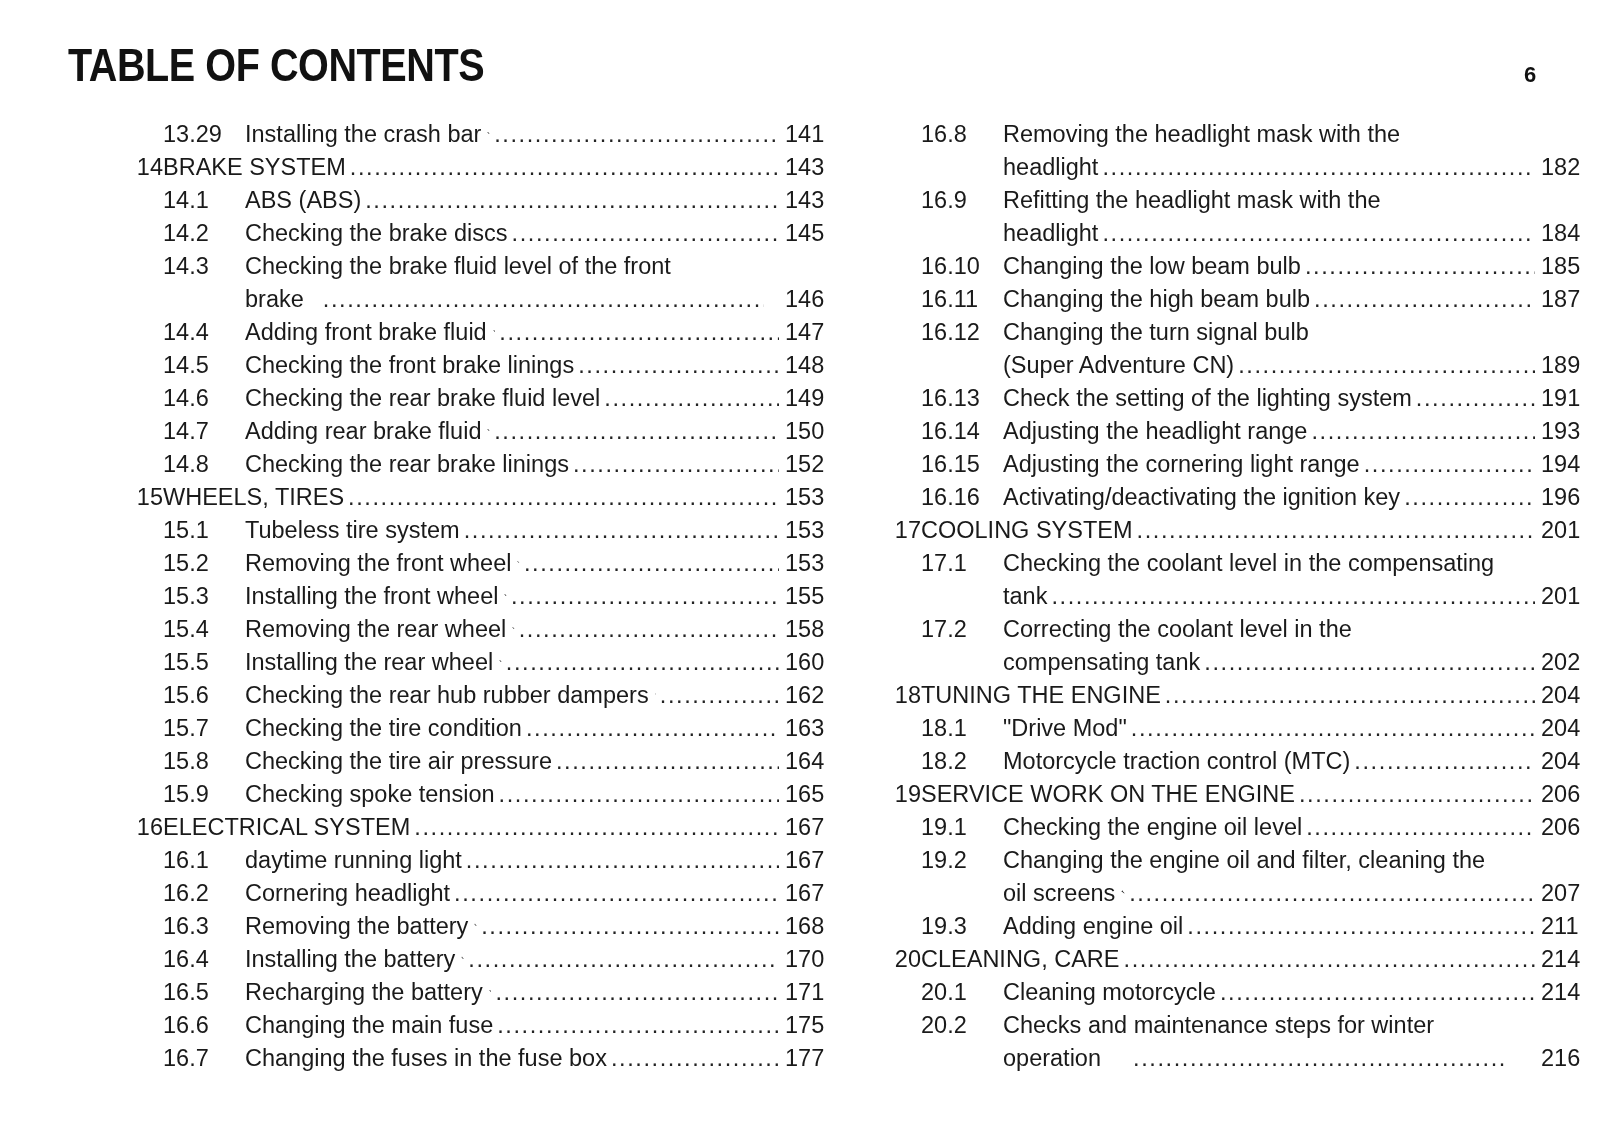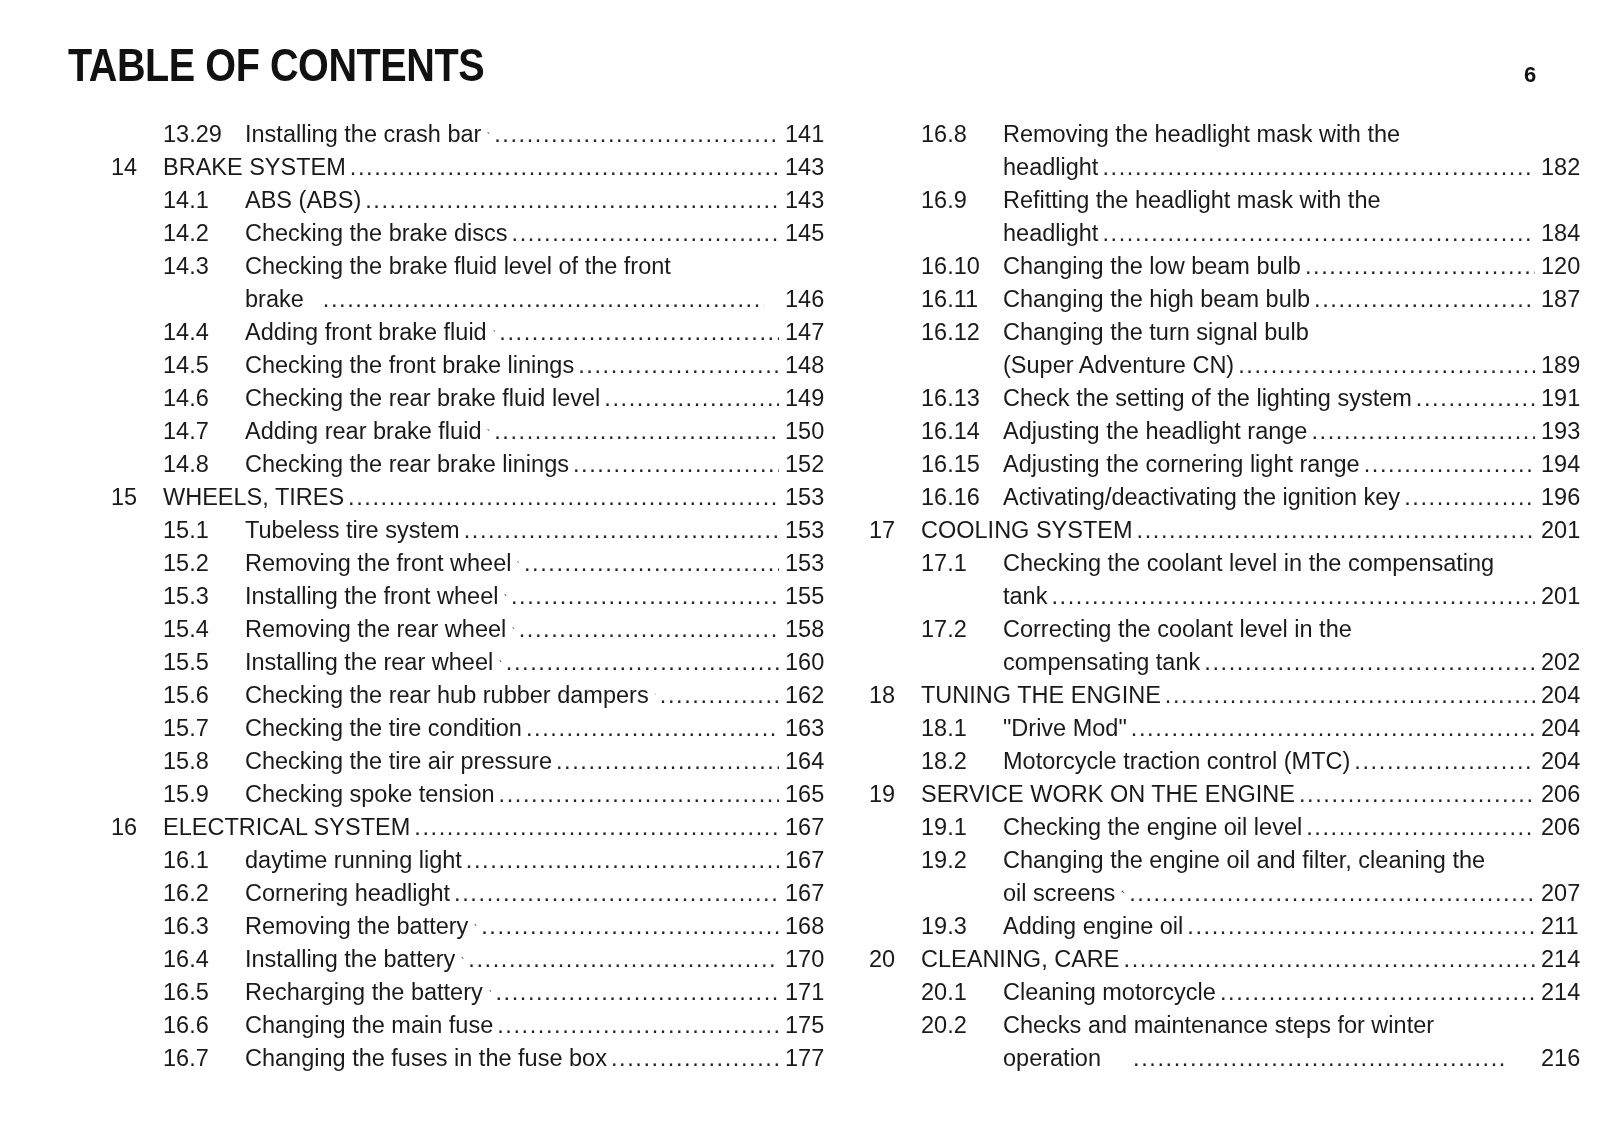--- a/index.html
+++ b/index.html
@@ -7,21 +7,21 @@
          font-family:"Liberation Sans", "DejaVu Sans", sans-serif; }
   .title { position:absolute; left:68px; top:38px; font-size:46px; font-weight:bold;
            letter-spacing:-0.5px; transform:scaleX(0.86); transform-origin:left top; color:#111; }
   .pagenum { position:absolute; left:1524px; top:62px; font-size:22px; font-weight:bold; color:#111; }
   .col { position:absolute; top:118px;margin-left:43px; }
   .col.left { left:68px; width:718px; }
   .col.right { left:826px; width:716px; }
   .entry { position:relative; font-size:23.5px; line-height:33px; }
   .row { display:flex; align-items:baseline; height:33px; white-space:nowrap; }
   .num { flex:none; }
-  .lvl1 .num { width:52px; }
+  .lvl1 .num { width:52px;text-align:right; }
   .lvl2 .num { width:82px; margin-left:52px; }
   .text { flex:none; }
   .dots { flex:1 1 auto; overflow:hidden; margin:0 6px 0 4px; letter-spacing:1.6px; color:#222; }
   .dots::before { content:"...................................................................................................................................................................................................................................................................."; }
   .page { flex:none; width:44px; text-align:left; }
   .wrench { display:inline-block; width:20px; height:18px; vertical-align:-2px; margin-left:6px; }
 </style>
 </head>
 <body>
 
@@ -311,21 +311,21 @@
         <span class="text">headlight</span>
         <span class="dots"></span>
         <span class="page">184</span>
       </div>
     </div>
     <div class="entry lvl2">
       <div class="row">
         <span class="num">16.10</span>
         <span class="text">Changing the low beam bulb</span>
         <span class="dots"></span>
-        <span class="page">120</span>
+        <span class="page">185</span>
       </div>
     </div>
     <div class="entry lvl2">
       <div class="row">
         <span class="num">16.11</span>
         <span class="text">Changing the high beam bulb</span>
         <span class="dots"></span>
         <span class="page">187</span>
       </div>
     </div>

